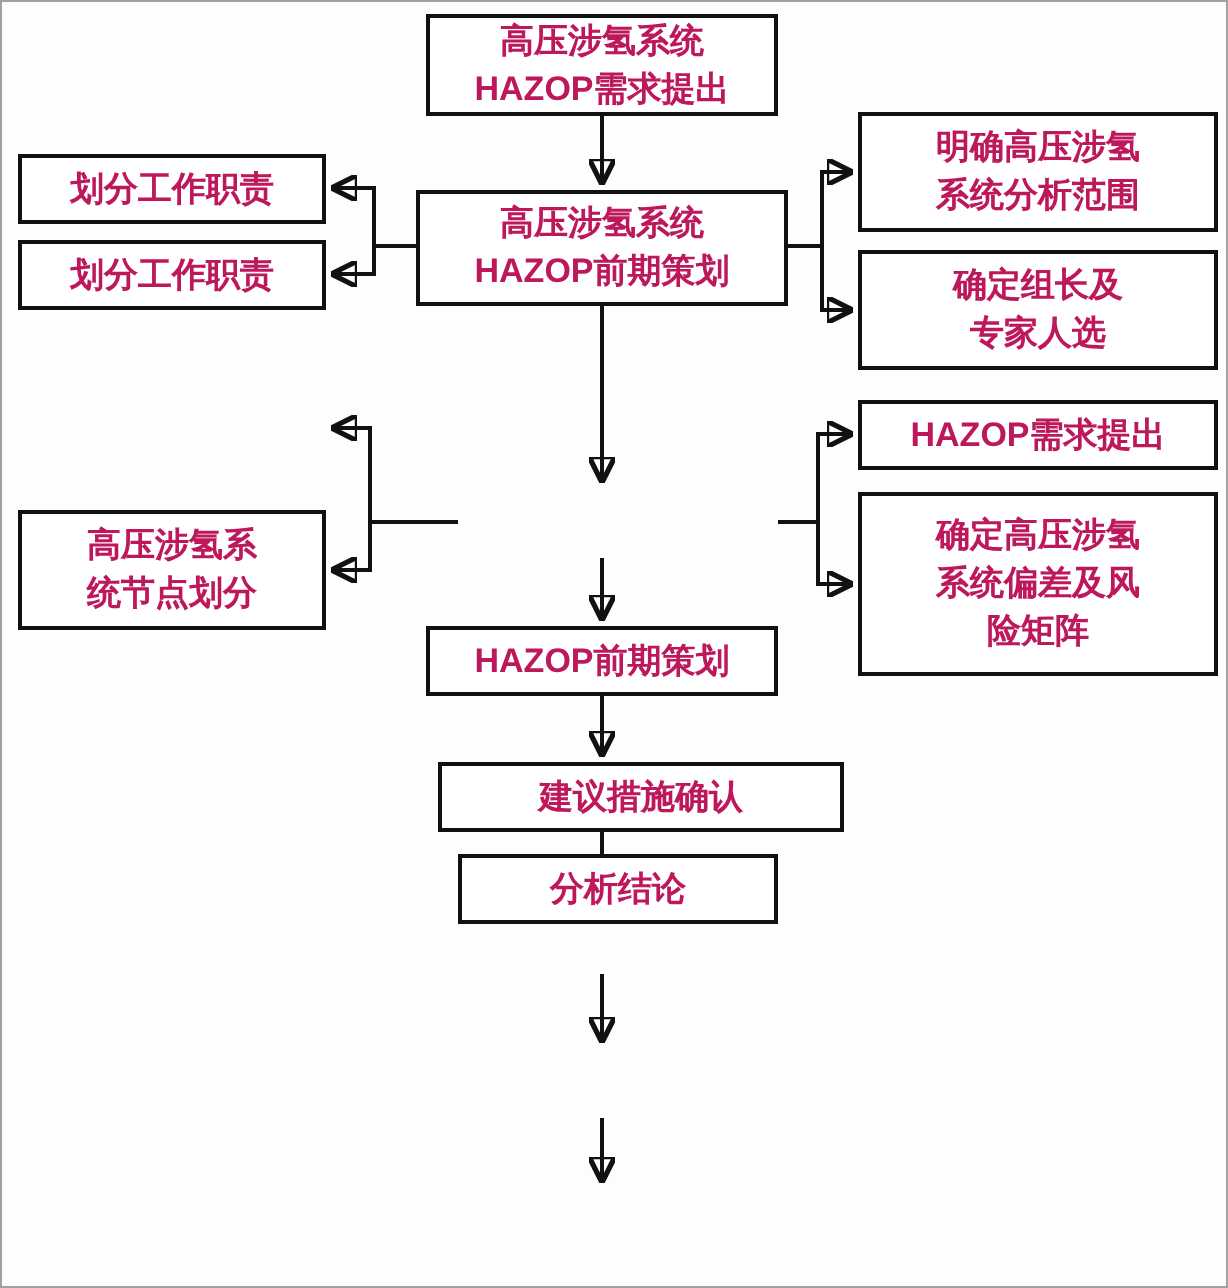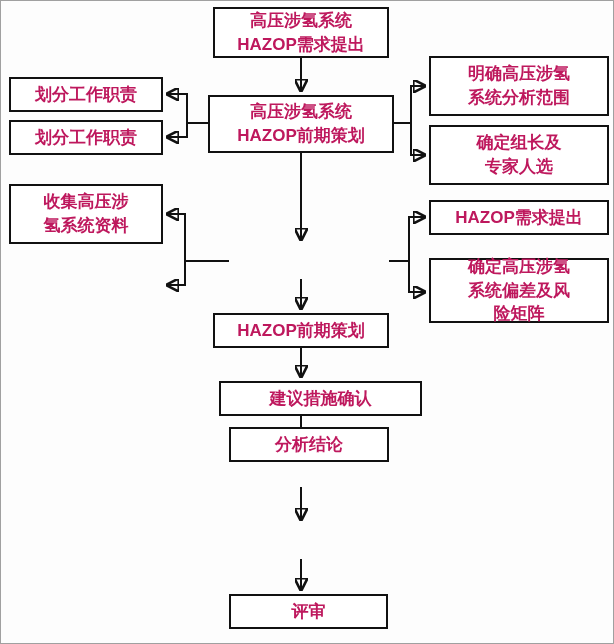--- a/index.html
+++ b/index.html
@@ -91,45 +91,42 @@
   </div>
   <div class="node" style="left:212px;top:312px;width:176px;height:35px">
     <span class="label">HAZOP前期策划</span>
   </div>
   <div class="node" style="left:218px;top:380px;width:203px;height:35px">
     <span class="label">建议措施确认</span>
   </div>
   <div class="node" style="left:228px;top:426px;width:160px;height:35px">
     <span class="label">分析结论</span>
   </div>
-  <div class="node" style="left:228px;top:593px;width:159px;height:35px">
-    <span class="label">评审</span>
-  </div>
 
   <div class="node" style="left:8px;top:76px;width:154px;height:35px">
     <span class="label">划分工作职责</span>
   </div>
   <div class="node" style="left:8px;top:119px;width:154px;height:35px">
     <span class="label">划分工作职责</span>
   </div>
-  <div class="node" style="left:8px;top:183px;width:154px;height:60px">
-    <span class="label">收集高压涉
-氢系统资料</span>
+  <div class="node" style="left:8px;top:254px;width:154px;height:60px">
+    <span class="label">高压涉氢系
+统节点划分</span>
   </div>
 
   <div class="node" style="left:428px;top:55px;width:180px;height:60px">
     <span class="label">明确高压涉氢
 系统分析范围</span>
   </div>
   <div class="node" style="left:428px;top:124px;width:180px;height:60px">
     <span class="label">确定组长及
 专家人选</span>
   </div>
   <div class="node" style="left:428px;top:199px;width:180px;height:35px">
     <span class="label">HAZOP需求提出</span>
   </div>
-  <div class="node" style="left:428px;top:257px;width:180px;height:65px">
+  <div class="node" style="left:428px;top:245px;width:180px;height:92px">
     <span class="label">确定高压涉氢
 系统偏差及风
 险矩阵</span>
   </div>
 
 </div>
 
 </body></html>

